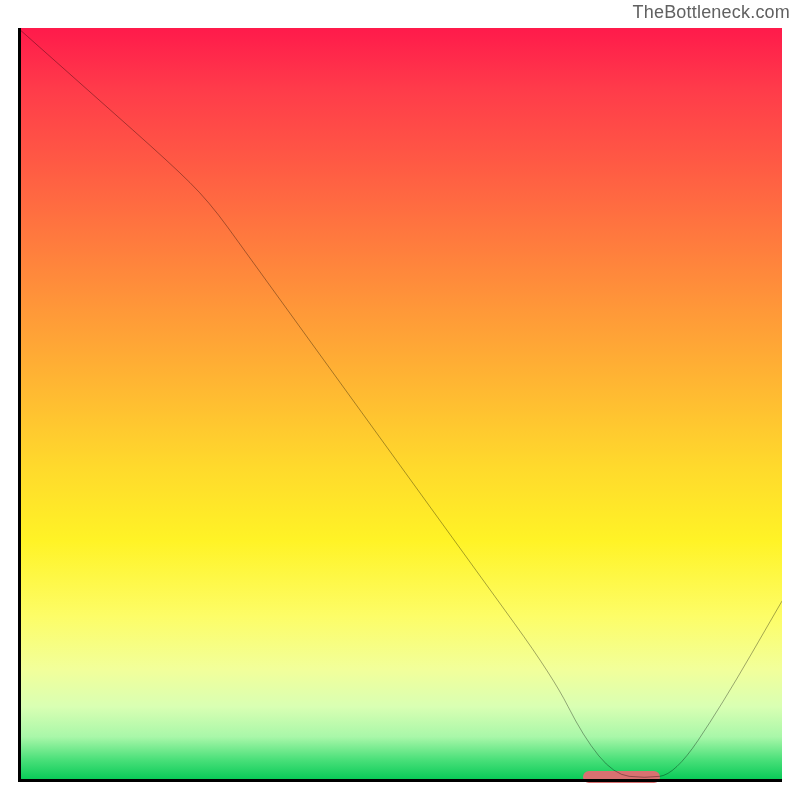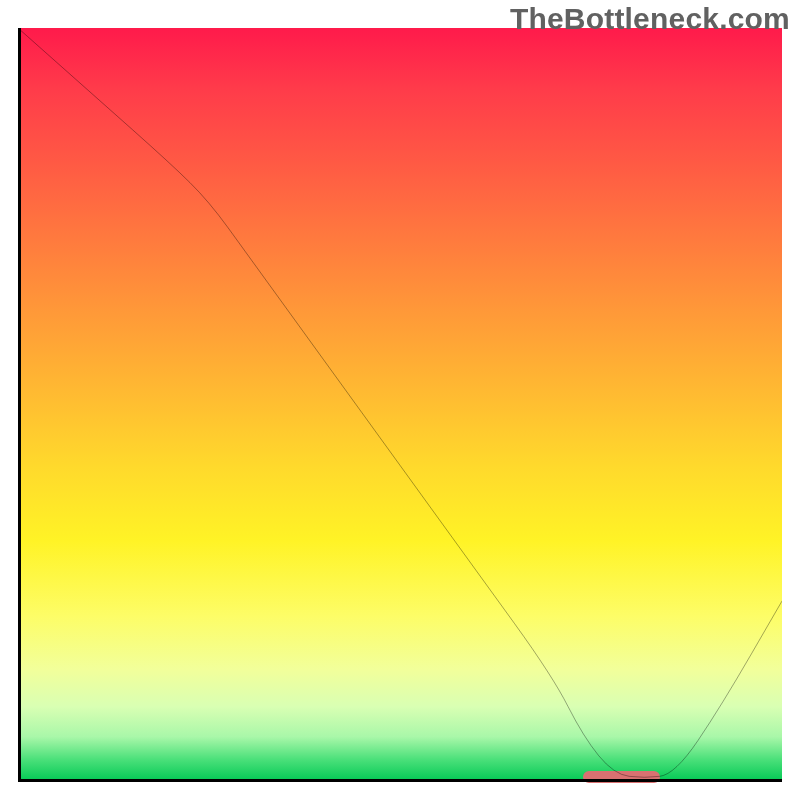--- a/index.html
+++ b/index.html
@@ -12,22 +12,22 @@
   }
   .wrap {
     position: relative;
     width: 800px;
     height: 800px;
   }
   .watermark {
     position: absolute;
     top: 2px;
     right: 10px;
-    font-size: 30px;
-    font-weight: 700;
+    font-size: 18px;
+    font-weight: 400;
     color: #616161;
     letter-spacing: 0.2px;
     z-index: 5;
   }
   .plot {
     position: absolute;
     left: 18px;
     top: 28px;
     width: 764px;
     height: 754px;

